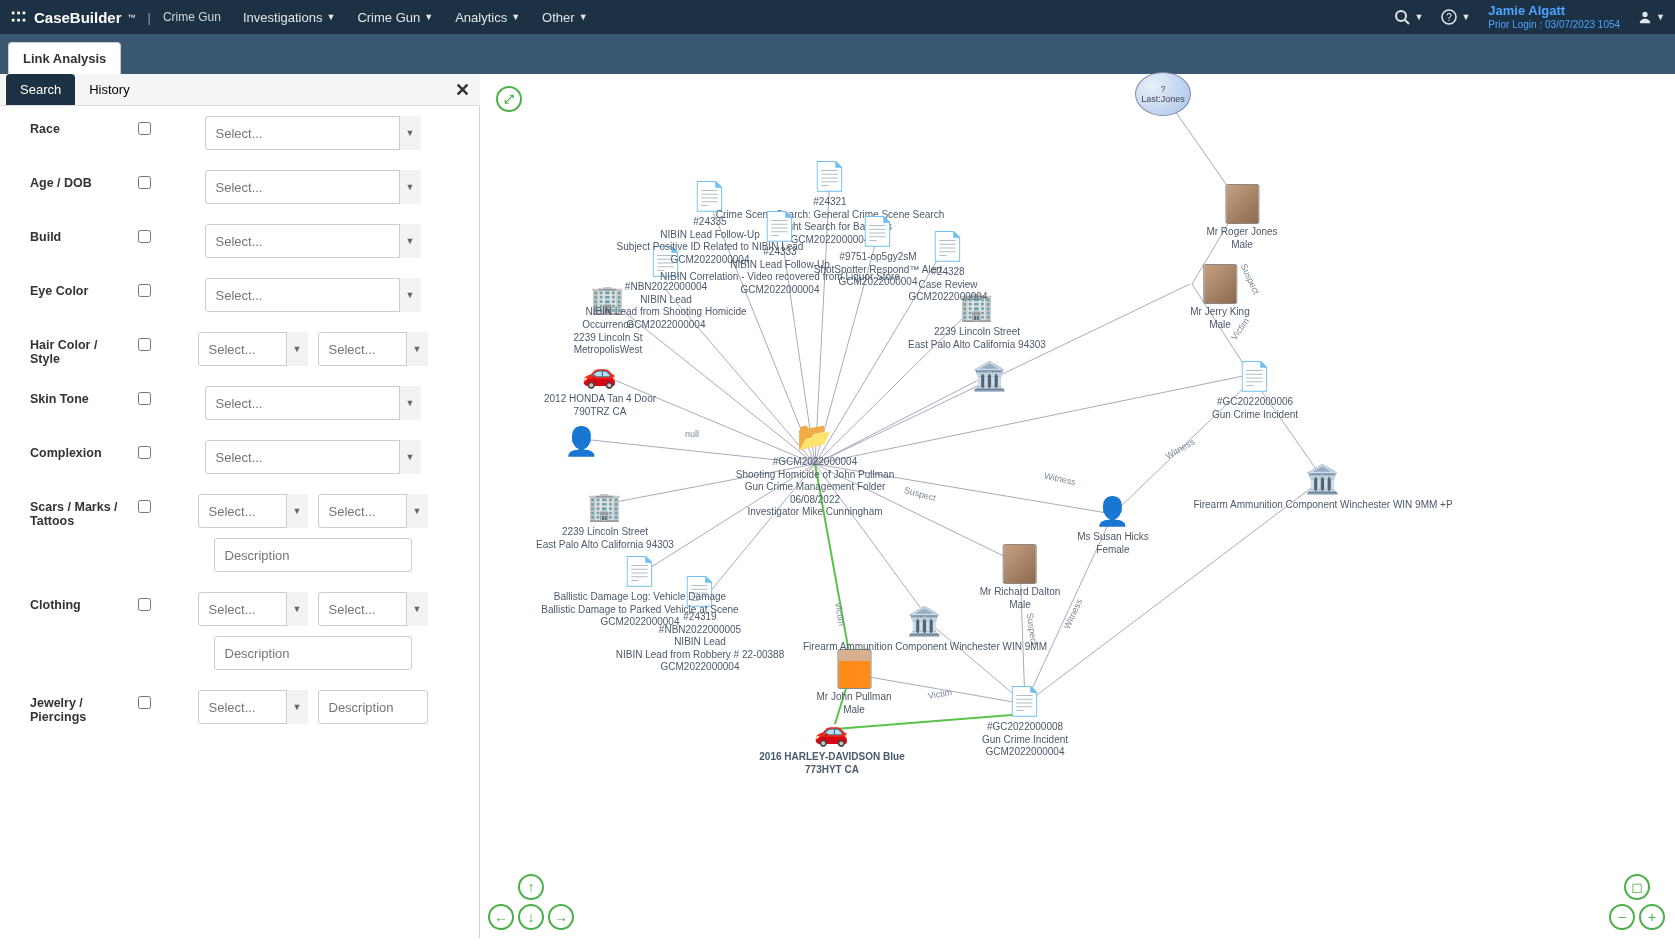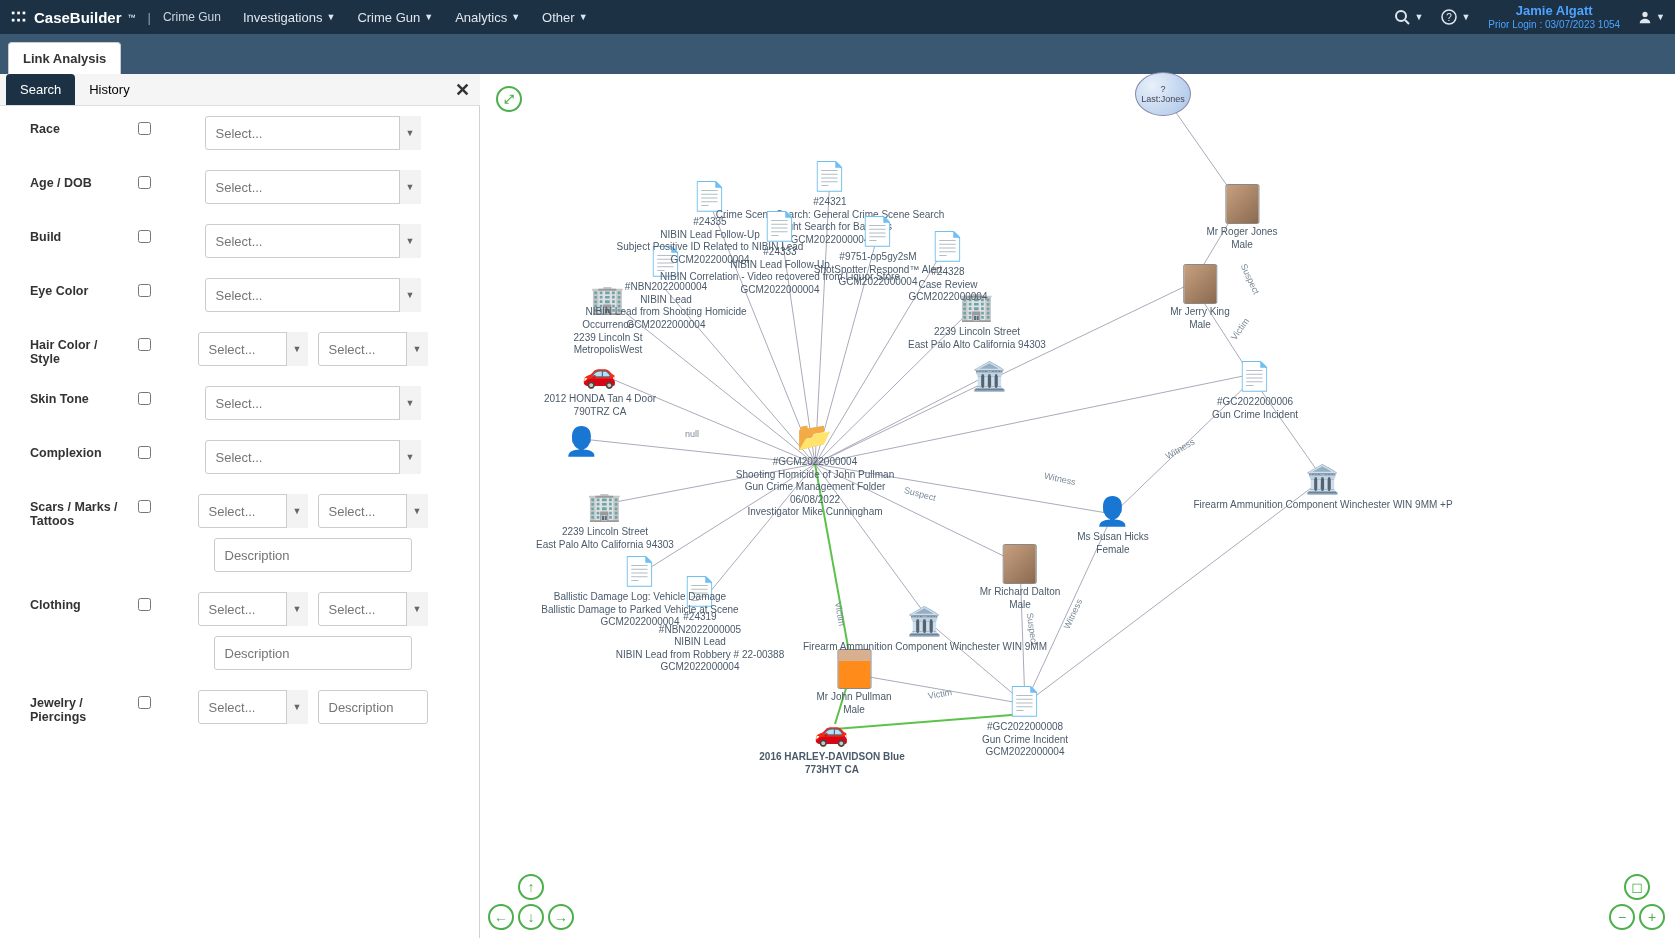--- a/index.html
+++ b/index.html
@@ -12,21 +12,21 @@
 .brand-logo svg { width:18px; height:18px; }
 .brand-name { font-size: 15px; font-weight: 600; }
 .brand-tm { font-size: 8px; vertical-align: super; }
 .brand-sep { color:#8fa0b0; margin:0 6px; }
 .brand-sub { font-size:12px; color:#cdd7e0; }
 .nav { display:flex; align-items:center; gap:22px; margin-left:12px; }
 .nav-item { color:#e0e6ec; font-size:13px; cursor:pointer; display:flex; align-items:center; gap:4px; }
 .caret { font-size:9px; }
 .topbar-right { margin-left:auto; display:flex; align-items:center; gap:18px; }
 .topbar-icon { font-size:16px; cursor:pointer; color:#e0e6ec; display:flex; align-items:center; gap:4px;}
-.user-block { text-align:center; line-height:1.2; }
+.user-block { text-align:left; line-height:1.2; }
 .user-name { color:#4da3ff; font-size:13px; font-weight:600; }
 .user-prior { color:#4da3ff; font-size:10px; }
 
 
 .subheader { background:#3b5872; height:40px; display:flex; align-items:flex-end; padding-left:8px; }
 .tab { background:#fff; color:#333; border:1px solid #ccc; border-bottom:none; padding:8px 14px; border-radius:4px 4px 0 0; font-size:13px; font-weight:600; }
 
 
 .main { display:flex; height:calc(944px - 80px); }
 .sidebar { width:480px; border-right:none; display:flex; flex-direction:column; }
@@ -329,21 +329,21 @@
 
     <div class="canvas-node" style="left:335px; top:345px">
       <div class="icon">📂</div>
       <div class="label"><span>#GCM2022000004</span><br><span>Shooting Homicide of John Pullman</span><br><span>Gun Crime Management Folder</span><br><span>06/08/2022</span><br><span>Investigator Mike Cunningham</span></div>
     </div>
 
     <div class="canvas-node" style="left:762px; top:110px">
       <div class="photo"></div>
       <div class="label"><span>Mr Roger  Jones</span><br><span>Male</span></div>
     </div>
-    <div class="canvas-node" style="left:720px; top:190px">
+    <div class="canvas-node" style="left:740px; top:190px">
       <div class="photo"></div>
       <div class="label"><span>Mr Jerry  King</span><br><span>Male</span></div>
     </div>
     <div class="canvas-node" style="left:633px; top:420px">
       <div class="icon user">👤</div>
       <div class="label"><span>Ms Susan  Hicks</span><br><span>Female</span></div>
     </div>
     <div class="canvas-node" style="left:540px; top:470px">
       <div class="photo"></div>
       <div class="label"><span>Mr Richard  Dalton</span><br><span>Male</span></div>

